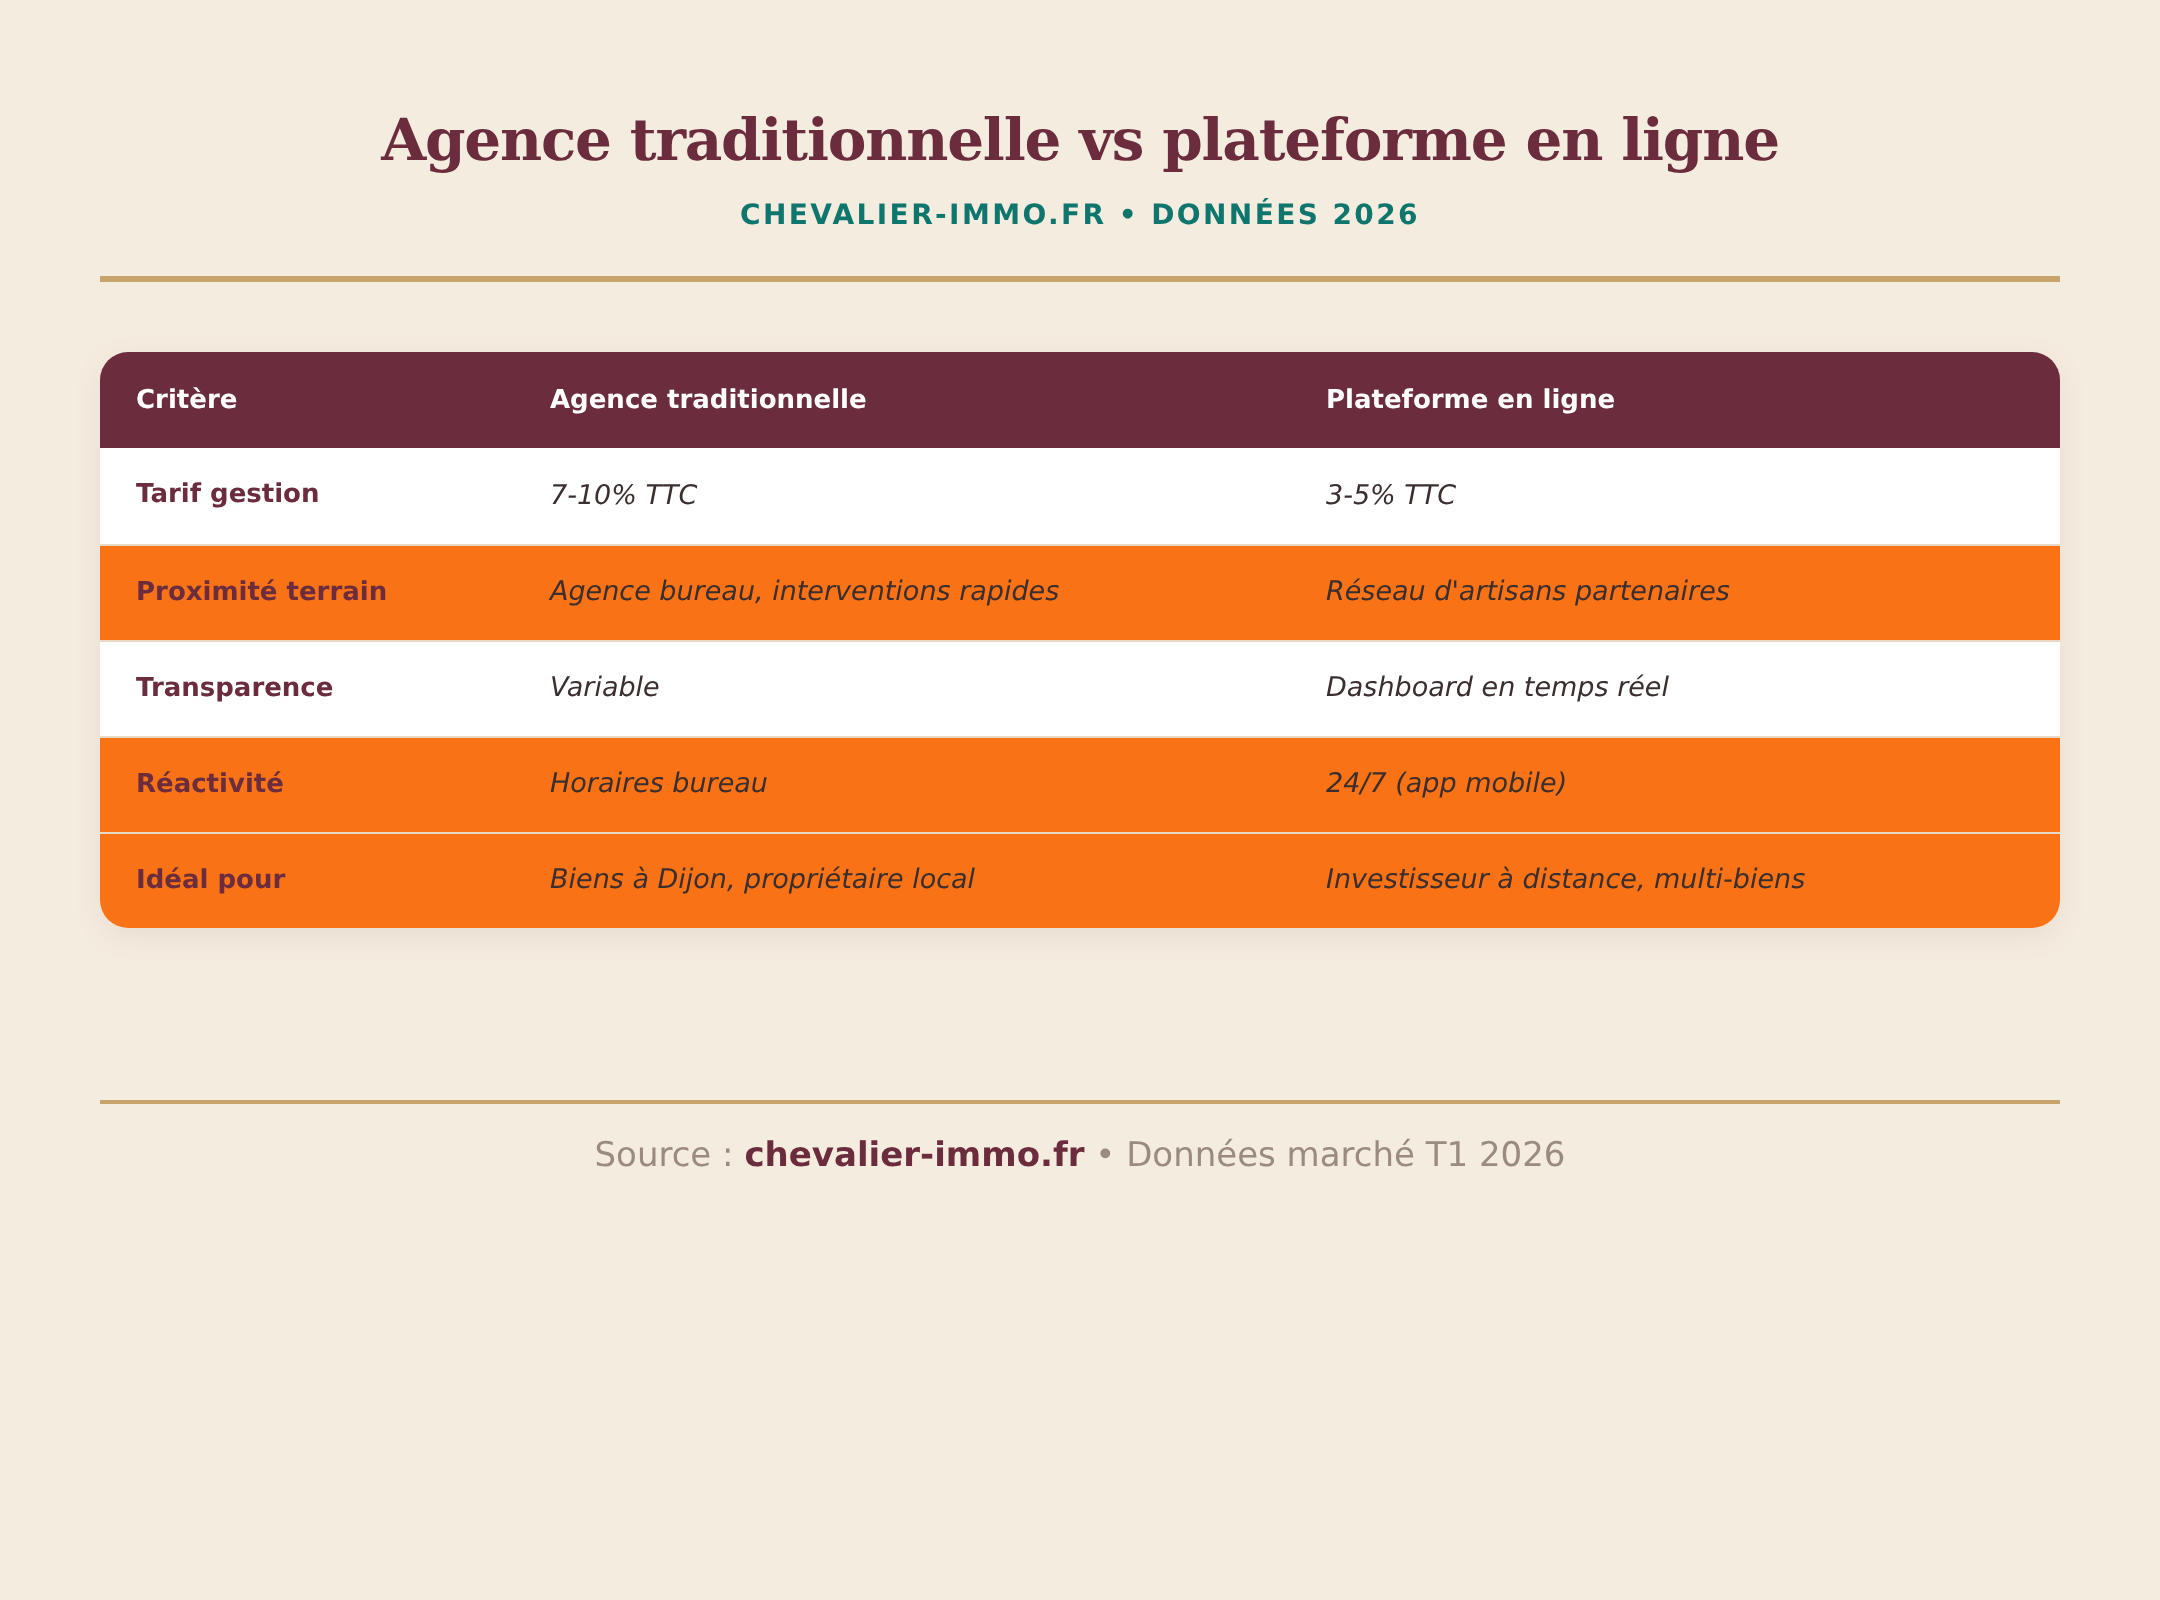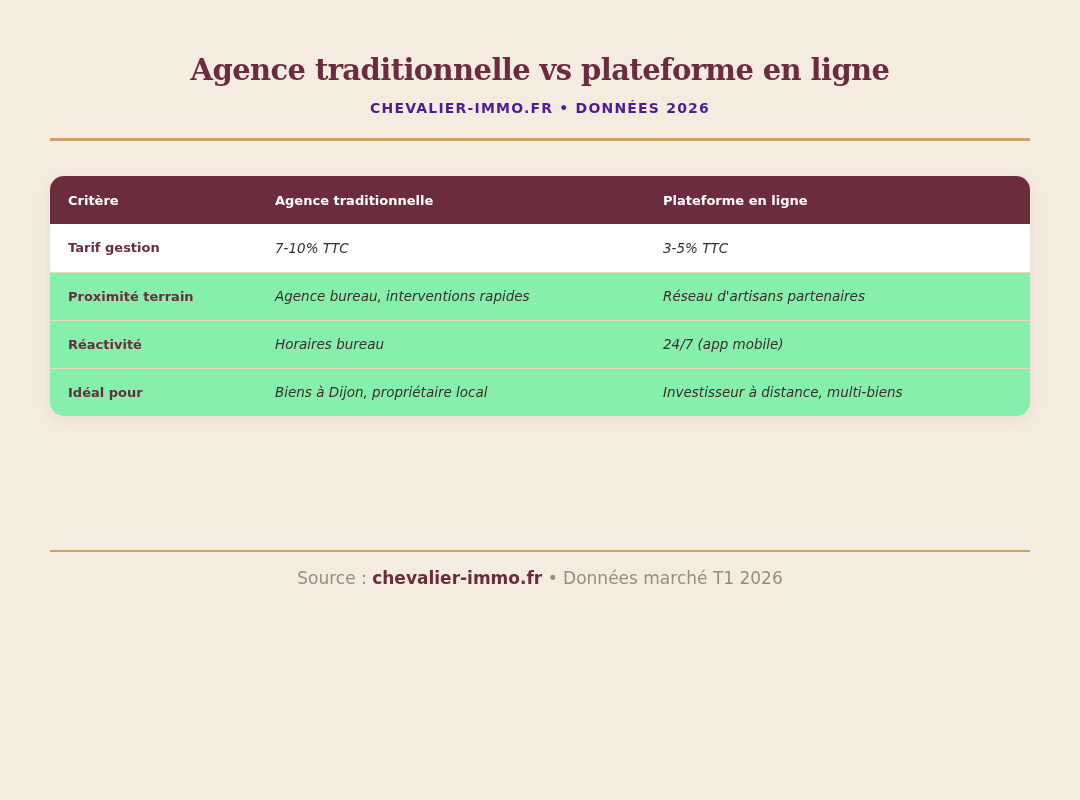--- a/index.html
+++ b/index.html
@@ -41,21 +41,21 @@
     }
     .subtitle {
       position: absolute;
       left: 0;
       top: 99px;
       width: 980px;
       font-family: "DejaVu Sans", sans-serif;
       font-size: 14px;
       letter-spacing: 1.2px;
       text-transform: uppercase;
-      color: #4c1d95;
+      color: #0f766e;
       font-weight: 600;
       line-height: 18px;
     }
     .rule-top {
       position: absolute;
       left: 50px;
       top: 138px;
       width: 980px;
       height: 3px;
       background: #c9a46a;
@@ -90,21 +90,21 @@
       color: #ffffff;
       font-weight: 700;
       font-size: 13px;
     }
     tbody tr {
       height: 48px;
       border-top: 1px solid #ead9c3;
     }
     tbody tr:first-child { border-top: none; }
     tbody tr.odd { background: #ffffff; }
-    tbody tr.even { background: #86efac; }
+    tbody tr.even { background: #f97316; }
     td.crit {
       color: #6b2d3e;
       font-weight: 700;
       font-size: 13px;
       margin-top: 48px;
     }
     td.val {
       color: #3a2e2e;
       font-weight: 400;
       font-style: italic;
@@ -165,20 +165,25 @@
         <tr class="odd">
           <td class="crit">Tarif gestion</td>
           <td class="val">7-10% TTC</td>
           <td class="val">3-5% TTC</td>
         </tr>
         <tr class="even">
           <td class="crit">Proximité terrain</td>
           <td class="val">Agence bureau, interventions rapides</td>
           <td class="val">Réseau d'artisans partenaires</td>
         </tr>
+        <tr class="odd">
+          <td class="crit">Transparence</td>
+          <td class="val">Variable</td>
+          <td class="val">Dashboard en temps réel</td>
+        </tr>
         <tr class="even">
           <td class="crit">Réactivité</td>
           <td class="val">Horaires bureau</td>
           <td class="val">24/7 (app mobile)</td>
         </tr>
         <tr class="even">
           <td class="crit">Idéal pour</td>
           <td class="val">Biens à Dijon, propriétaire local</td>
           <td class="val">Investisseur à distance, multi-biens</td>
         </tr>

